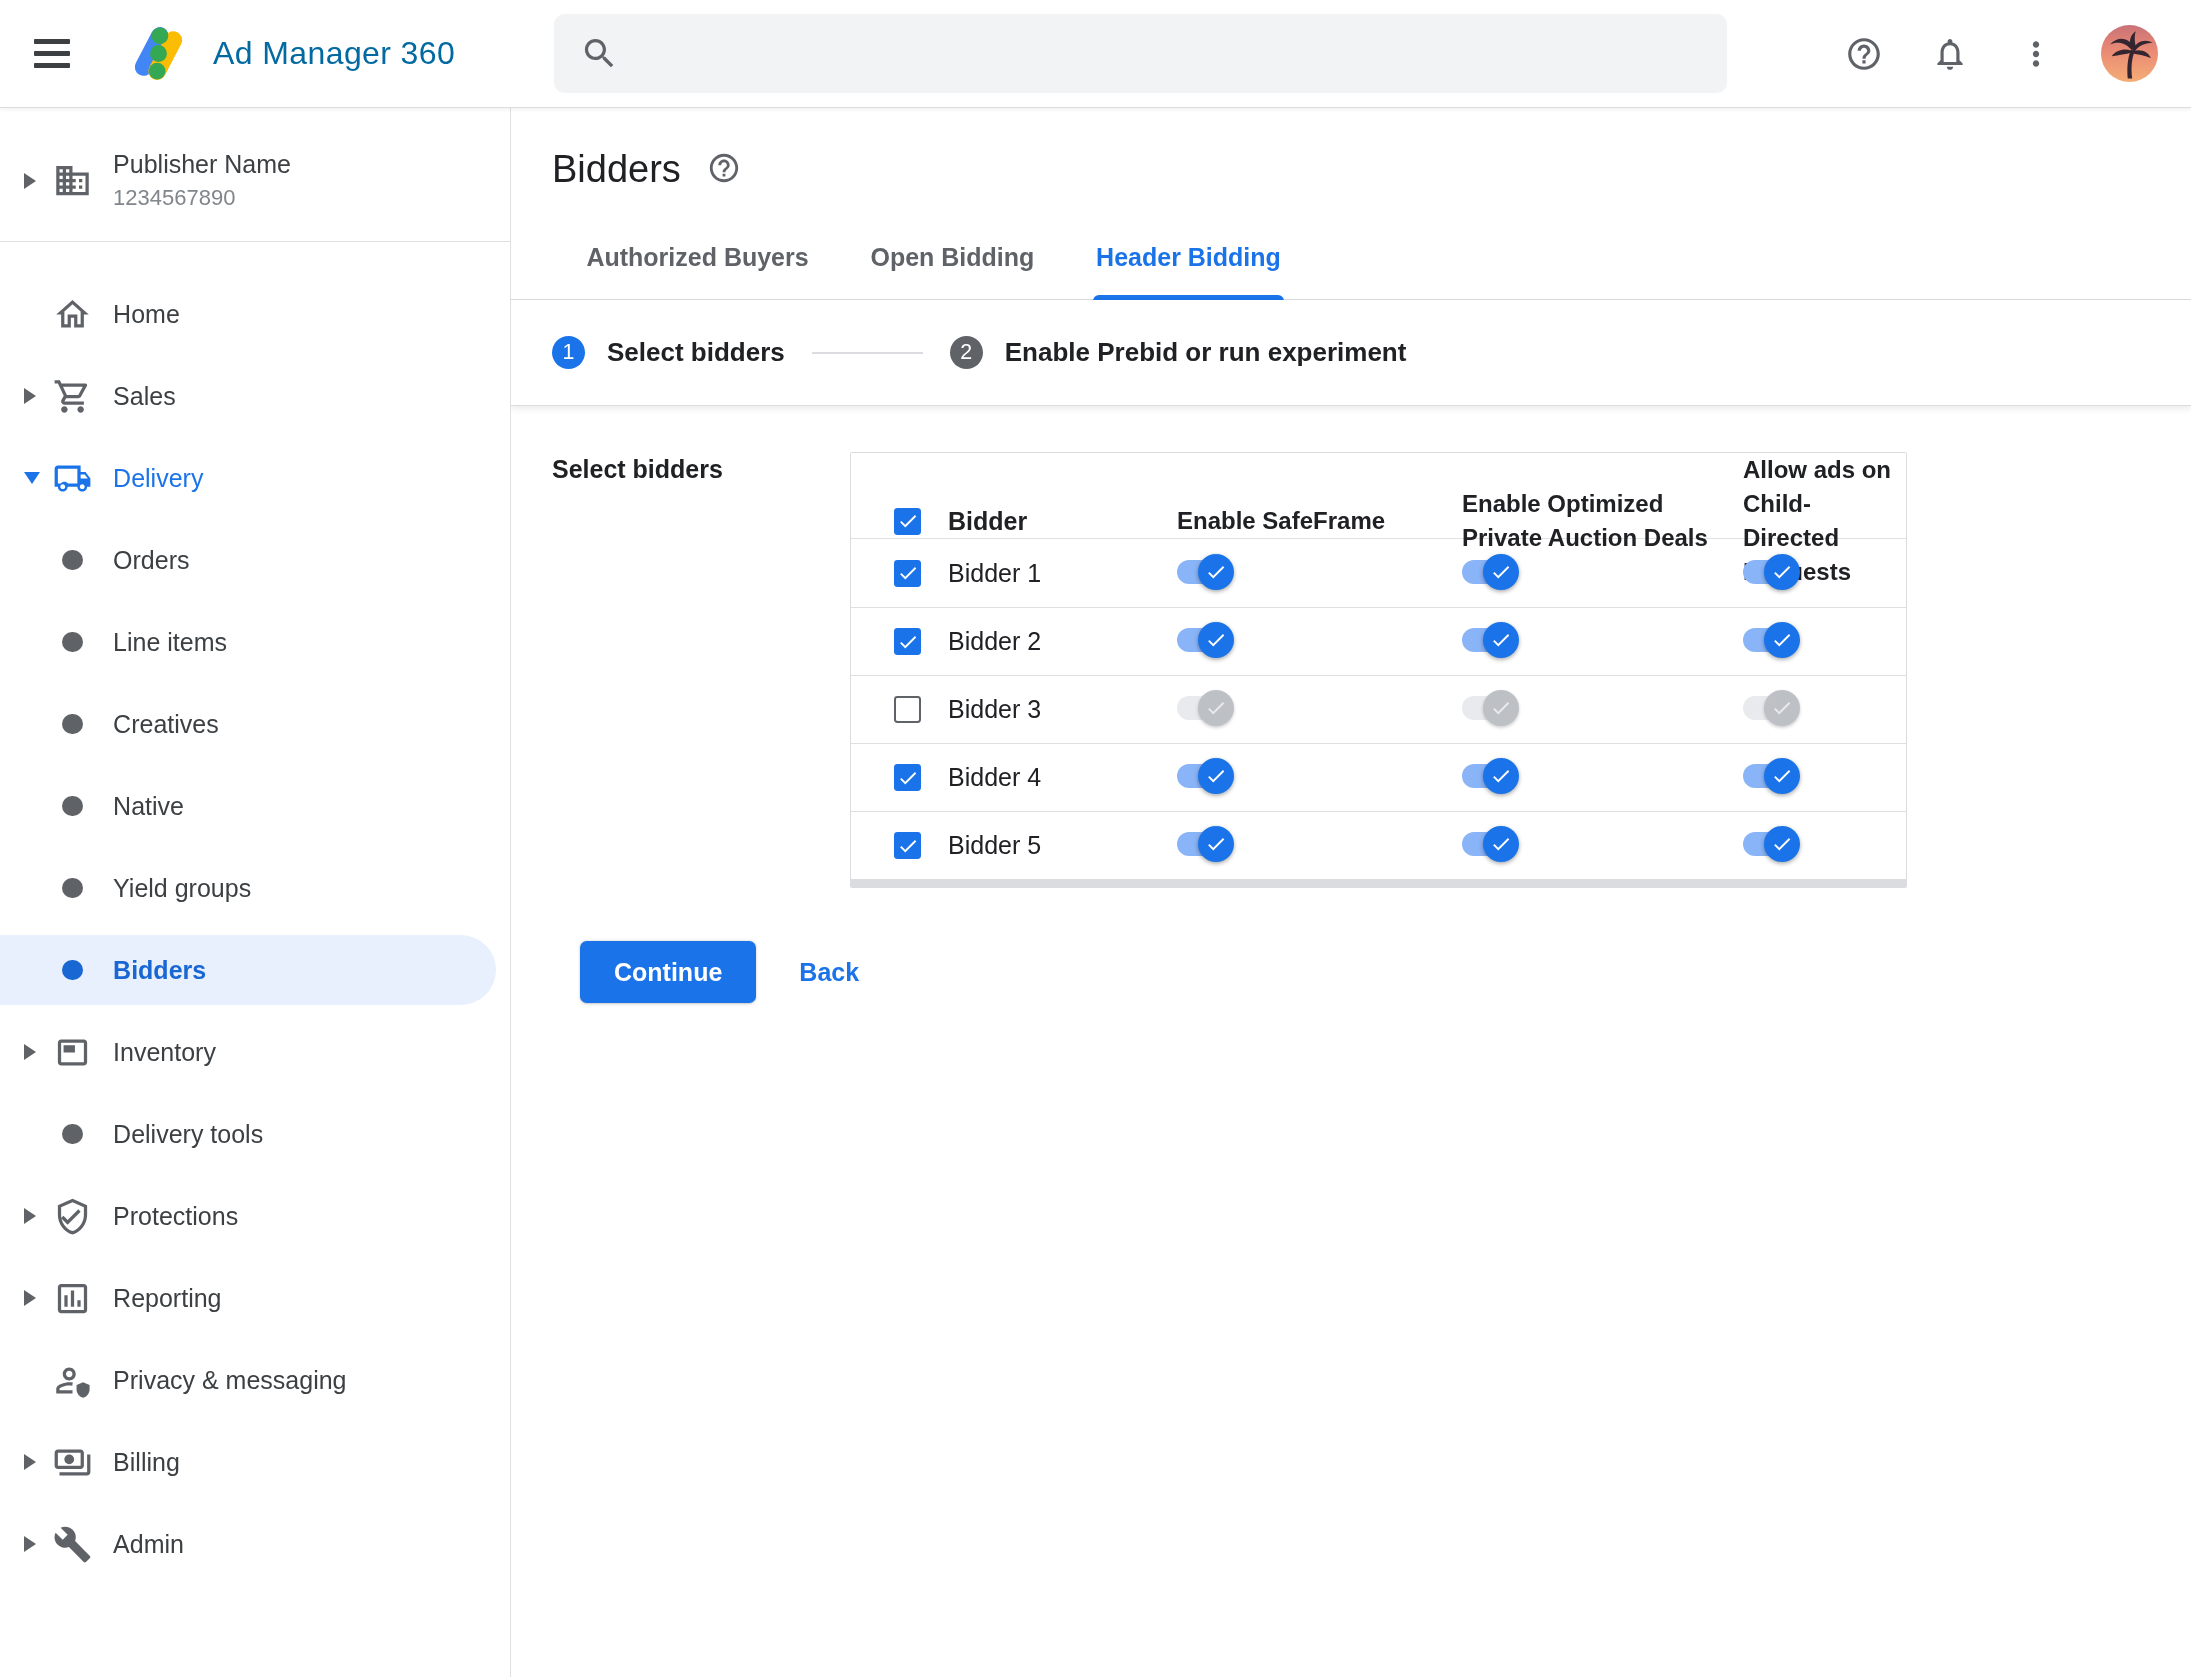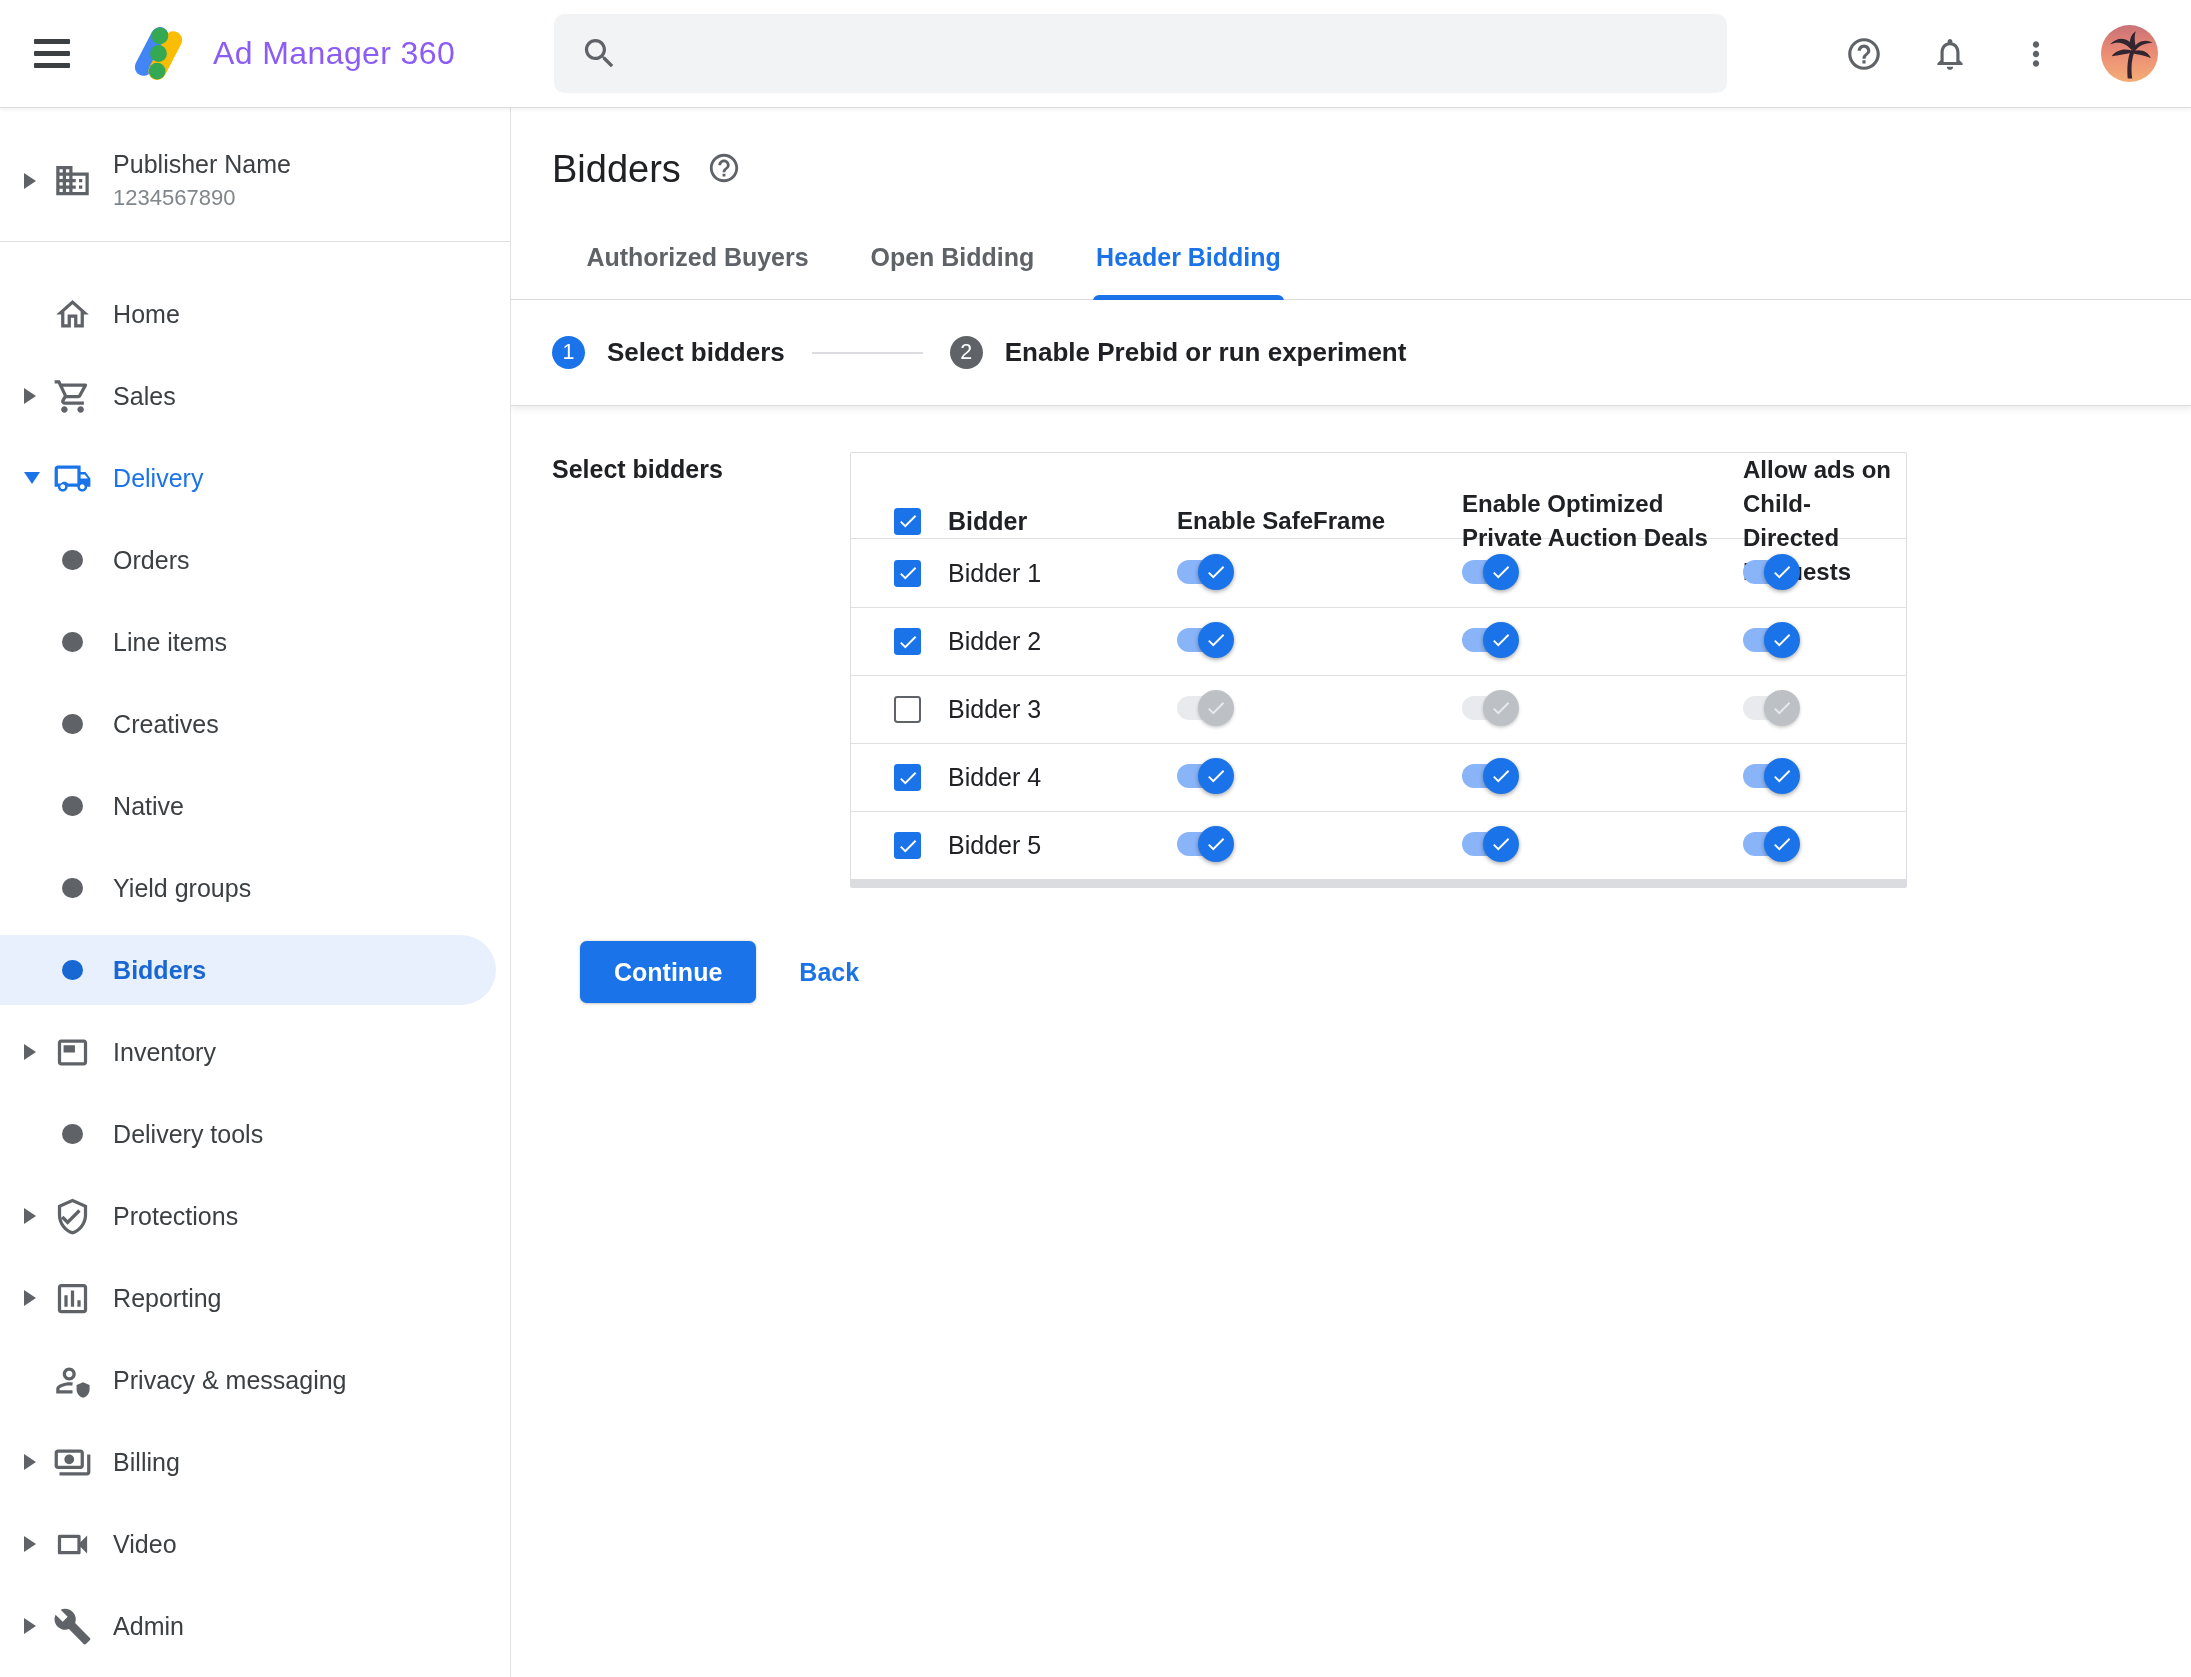--- a/index.html
+++ b/index.html
@@ -7,21 +7,21 @@
     font-family:"Liberation Sans", sans-serif; color:#202124; }
 
   
   .header { height:108px; display:flex; align-items:center; padding-left:34px;
     border-bottom:0.9px solid #dadce0; box-shadow:0 1.7px 4.3px rgba(60,64,67,.08);
     position:relative; z-index:5; background:#fff; }
   .hamburger { width:51px; height:51px; border:none; background:none; cursor:pointer;
     display:flex; flex-direction:column; justify-content:center; gap:7.7px; }
   .hamburger span { display:block; width:36px; height:4.3px; background:#3c4043; border-radius:0.9px; }
   .logo { margin-left:41px; width:65px; height:65px; }
-  .app-name { margin-left:22px; font-size:32px; color:#8b5cf6; letter-spacing:0.4px; white-space:nowrap; }
+  .app-name { margin-left:22px; font-size:32px; color:#0369a1; letter-spacing:0.4px; white-space:nowrap; }
   .search { margin-left:99px; width:1173px; height:79px; background:#f1f3f4; border-radius:10.3px;
     display:flex; align-items:center; padding-left:26px; }
   .search svg { width:39px; height:39px; fill:#5f6368; }
   .header-actions { display:flex; align-items:center; margin-left:auto; margin-right:34px; gap:45px; }
   .icon-btn { width:41px; height:41px; border:none; background:none; cursor:pointer;
     display:flex; align-items:center; justify-content:center; }
   .icon-btn svg { width:38px; height:38px; fill:#5f6368; }
   .avatar { width:57px; height:57px; border-radius:50%; overflow:hidden; border:none; cursor:pointer;
     background:linear-gradient(180deg,#c97277 0%, #ea8a74 45%, #f4ad76 100%); padding:0; }
   .avatar svg { width:57px; height:57px; display:block; }
@@ -327,31 +327,20 @@
             </svg>
           </span>
         <span class="nav-label">Billing</span>
       </div>
       <div class="nav-item">
         <span class="arrow-slot">
             <span class="tri-right"></span>
           </span>
         <span class="icon-slot">
             <svg viewBox="0 0 24 24">
-              <path d="M15 8v8H5V8h10m1-2H4c-.55 0-1 .45-1 1v10c0 .55.45 1 1 1h12c.55 0 1-.45 1-1v-3.5l4 4v-11l-4 4V7c0-.55-.45-1-1-1z"></path>
-            </svg>
-          </span>
-        <span class="nav-label">Video</span>
-      </div>
-      <div class="nav-item">
-        <span class="arrow-slot">
-            <span class="tri-right"></span>
-          </span>
-        <span class="icon-slot">
-            <svg viewBox="0 0 24 24">
               <path d="M22.7 19l-9.1-9.1c.9-2.3.4-5-1.5-6.9-2-2-5-2.4-7.4-1.3L9 6 6 9 1.6 4.7C.4 7.1.9 10.1 2.9 12.1c1.9 1.9 4.6 2.4 6.9 1.5l9.1 9.1c.4.4 1 .4 1.4 0l2.3-2.3c.5-.4.5-1.1.1-1.4z"></path>
             </svg>
           </span>
         <span class="nav-label">Admin</span>
       </div>
     </nav>
   </aside>
 
   <main class="main">
     <div class="title-row">

